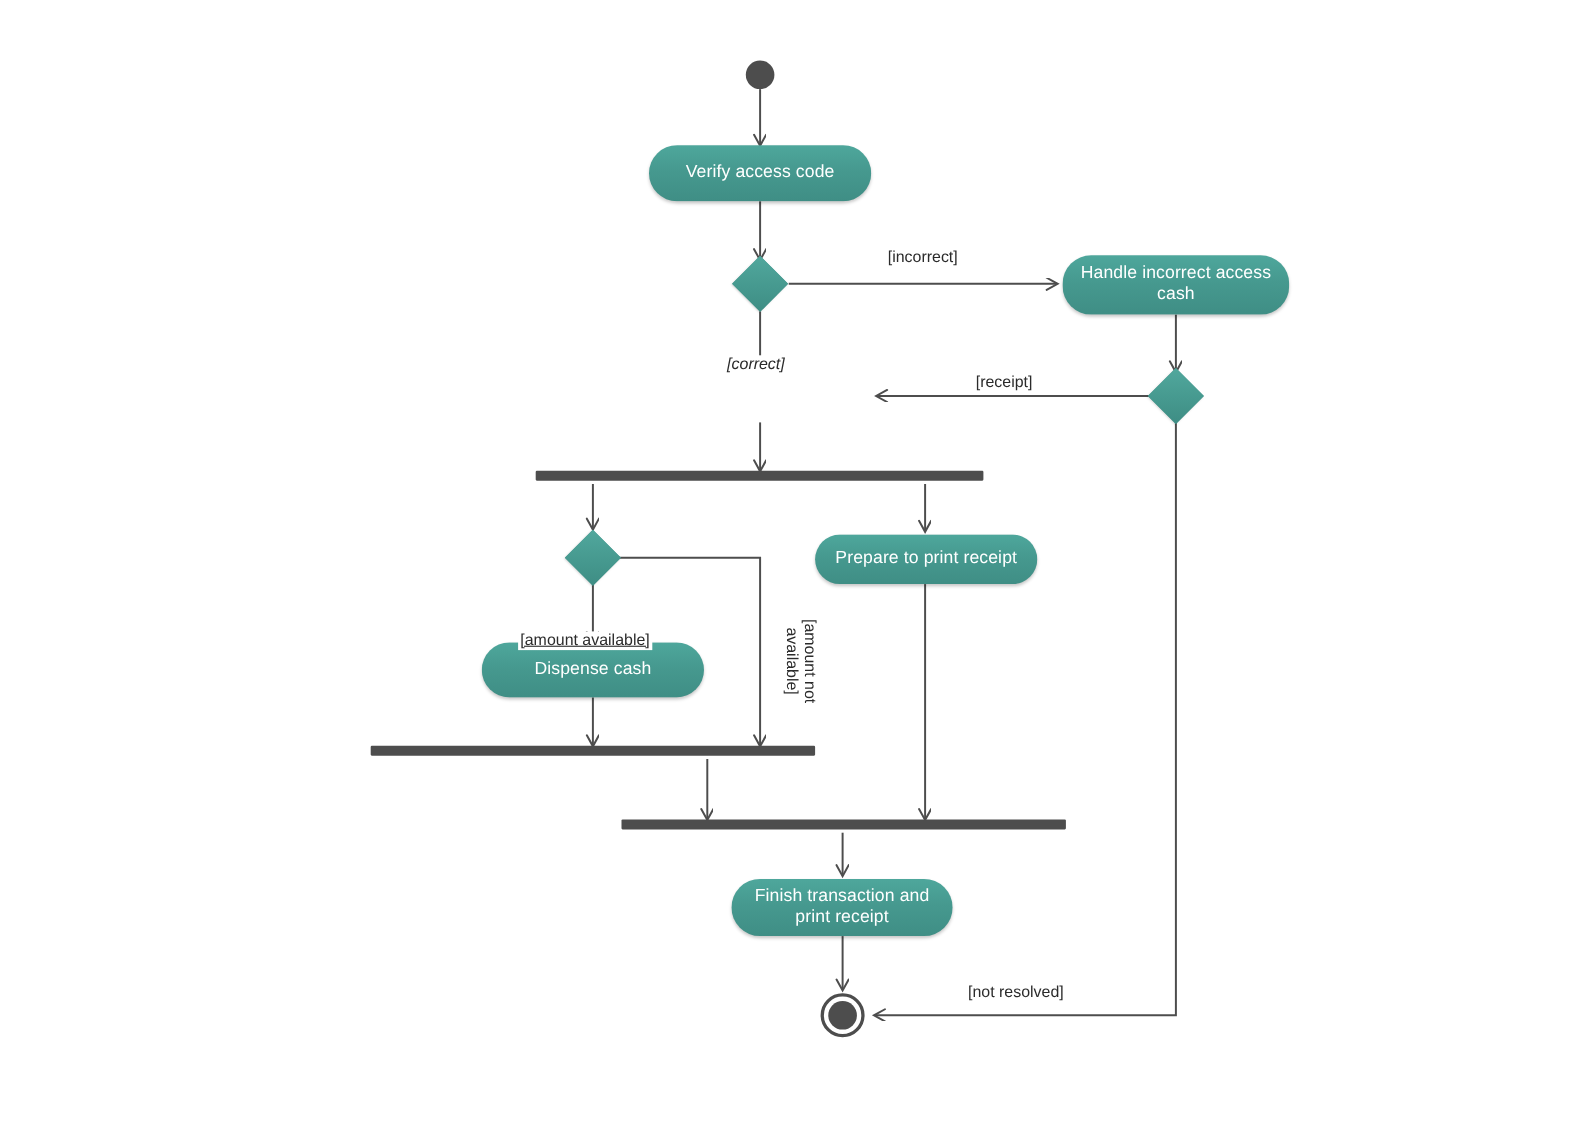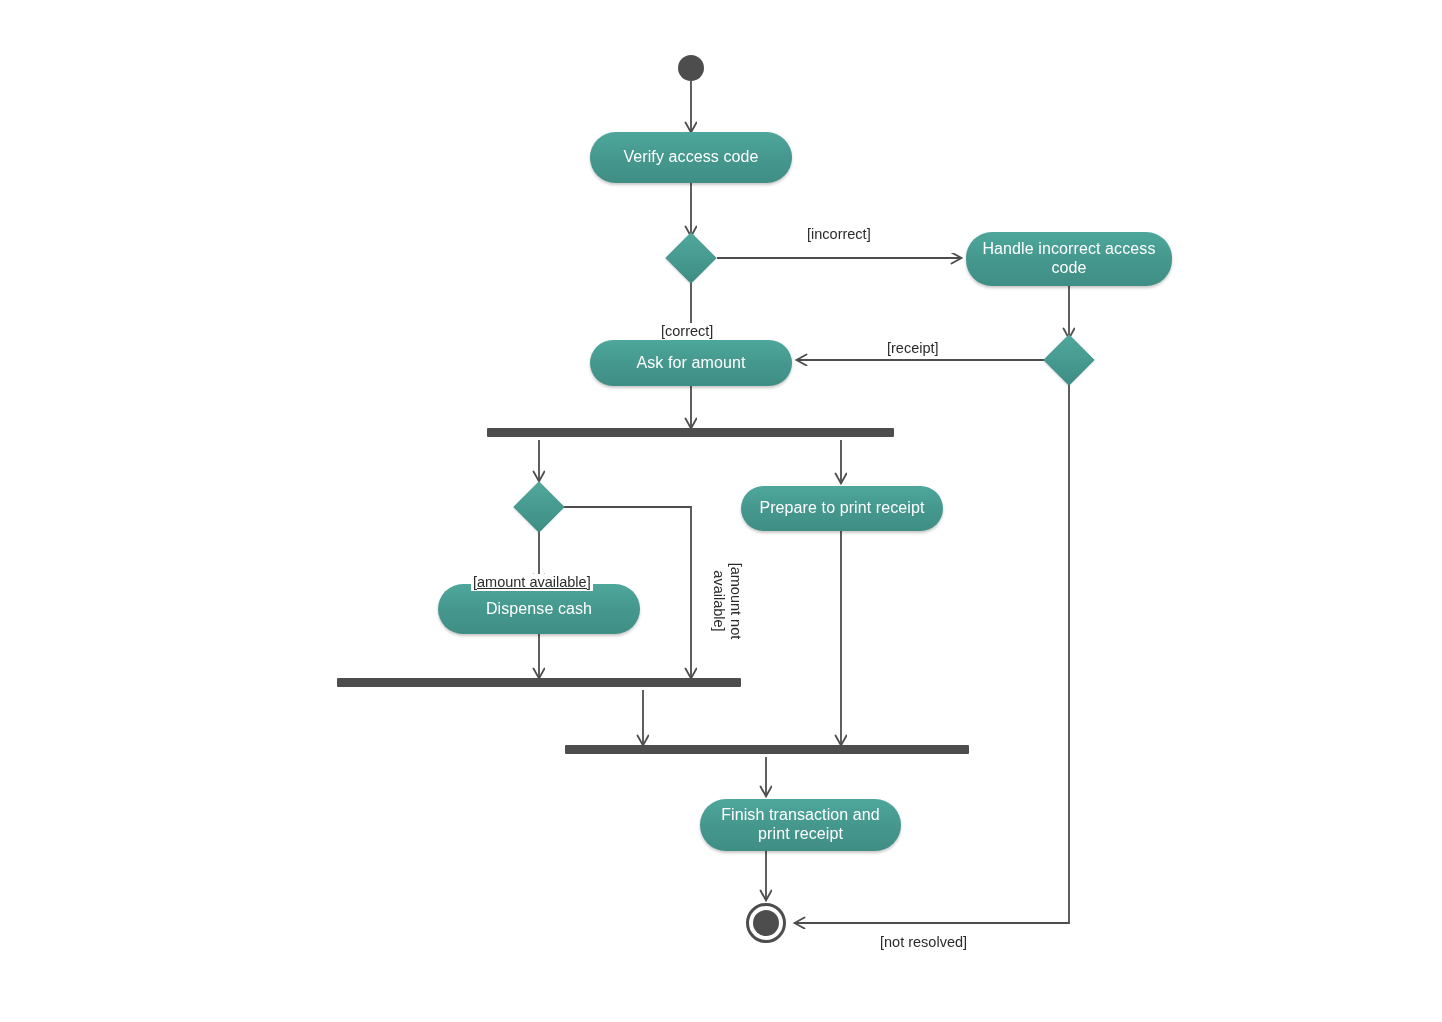--- a/index.html
+++ b/index.html
@@ -147,51 +147,50 @@
       <path d="M766,851 L766,900" marker-end="url(#ah)"></path>
     </g>
   </svg>
 
   <div class="start-node" style="left:678px; top:55px; width:26px; height:26px;"></div>
 
   <div class="activity" style="left:590px; top:132px; width:202px; height:51px;">Verify access code</div>
 
   <div class="diamond" style="left:673px; top:240px; width:36px; height:36px;"></div>
 
-  <div class="activity" style="left:966px; top:232px; width:206px; height:54px;">Handle incorrect access code</div>
+  <div class="activity" style="left:966px; top:232px; width:206px; height:54px;">Handle incorrect access cash</div>
 
   <div class="diamond" style="left:1051px; top:342px; width:36px; height:36px;"></div>
 
-  <div class="activity" style="left:590px; top:340px; width:202px; height:46px;">Ask for amount</div>
 
   <div class="bar" style="left:487px; top:428px; width:407px;"></div>
 
   <div class="diamond" style="left:521px; top:489px; width:36px; height:36px;"></div>
 
   <div class="activity" style="left:438px; top:584px; width:202px; height:50px;">Dispense cash</div>
 
   <div class="activity" style="left:741px; top:486px; width:202px; height:45px;">Prepare to print receipt</div>
 
   <div class="bar" style="left:337px; top:678px; width:404px;"></div>
 
   <div class="bar" style="left:565px; top:745px; width:404px;"></div>
 
-  <div class="activity" style="left:700px; top:799px; width:201px; height:52px;">Finish transaction and print receipt</div>
+  <div class="activity" style="left:665px; top:799px; width:201px; height:52px;">Finish transaction and print receipt</div>
 
   <div class="end-node" style="left:746px; top:903px; width:40px; height:40px;"></div>
   <div class="end-node-core" style="left:753px; top:910px; width:26px; height:26px;"></div>
 
   <div class="guard" style="left:805px; top:226px;text-align:center;">[incorrect]</div>
 
-  <div class="guard" style="left:659px; top:323px;">[correct]</div>
+  <div class="guard" style="left:659px; top:323px;font-style:italic;">[correct]</div>
 
   <div class="guard" style="left:885px; top:340px;">[receipt]</div>
 
   <div class="guard" style="left:471px; top:574px;text-decoration:underline;">[amount available]</div>
 
   <div class="guard rot" style="left:744px; top:556px; width:86px;">
     <span>[amount not</span><br>
     <span>available]</span>
   </div>
 
-  <div class="guard" style="left:878px; top:894px;margin-top:40px;">[not resolved]</div>
+  <div class="guard" style="left:878px; top:894px;">[not resolved]</div>
 
 </div>
 
 </body></html>

